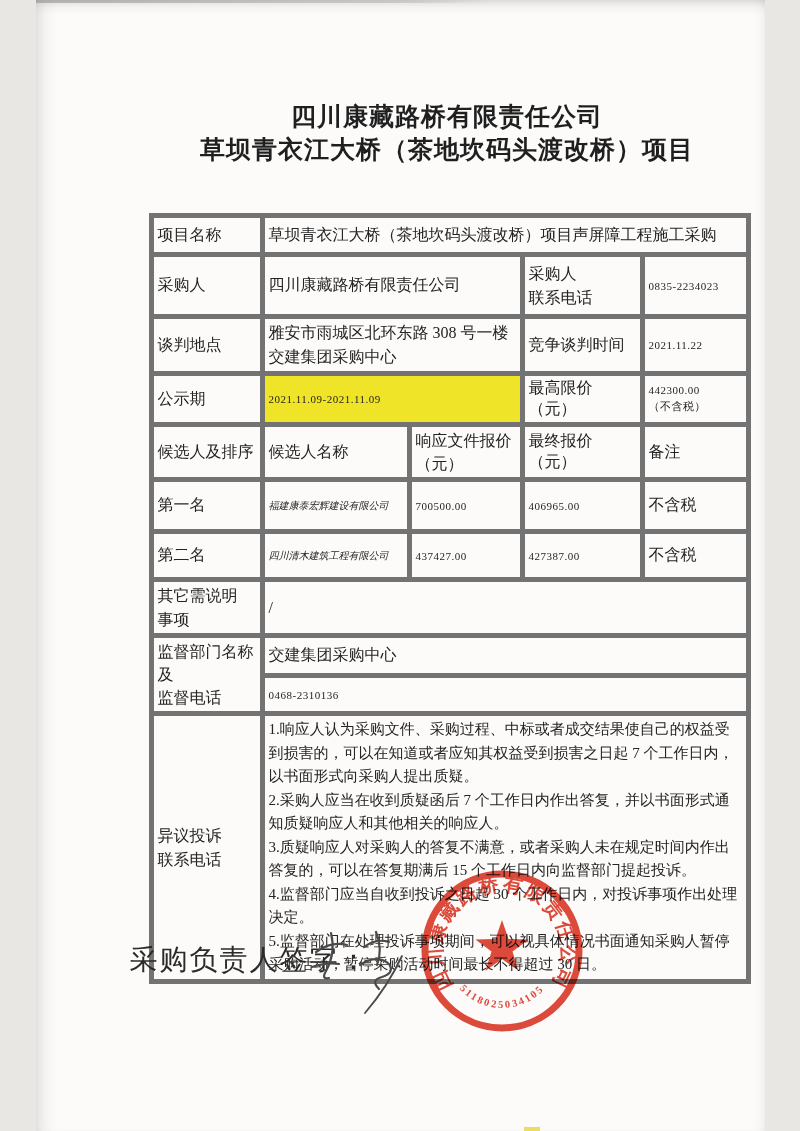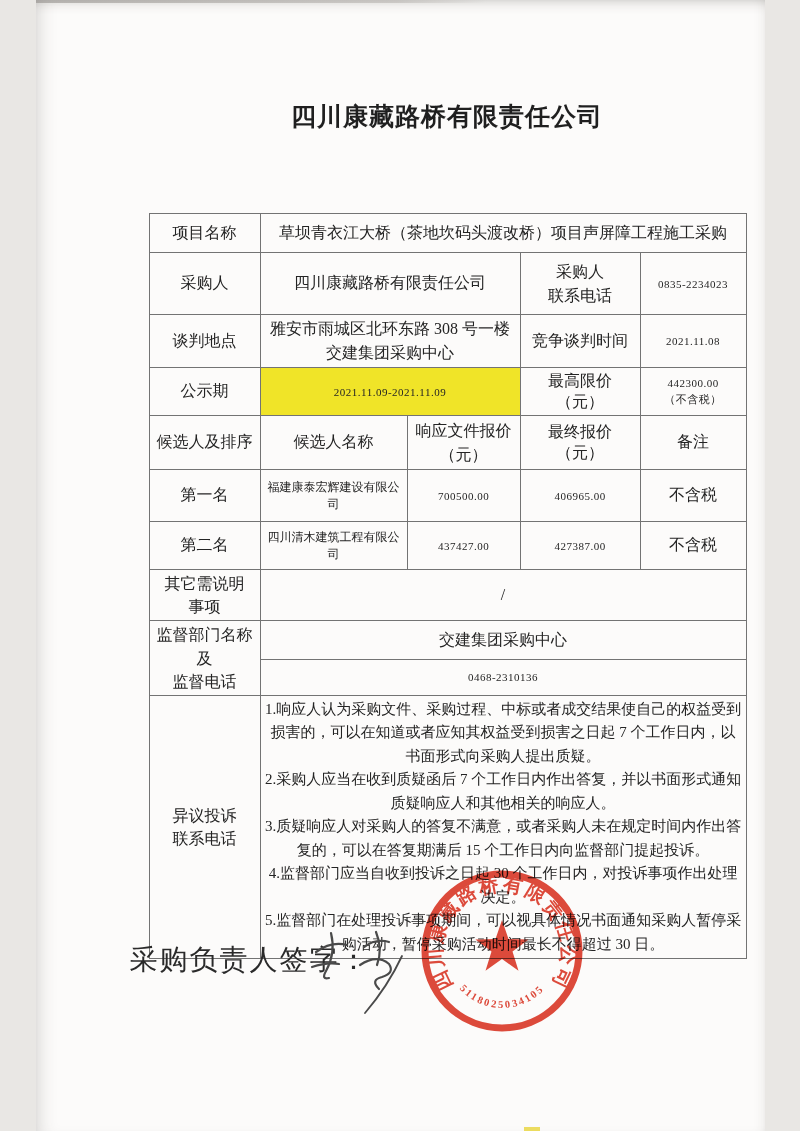--- a/index.html
+++ b/index.html
@@ -32,29 +32,29 @@
     position:absolute;left:113px;top:100px;width:597px;
     text-align:center;font-size:25px;font-weight:700;
     line-height:33px;letter-spacing:1px;color:#1f1f1f;
   }
   table.doc{
     position:absolute;left:113px;top:213px;width:597px;
     border-collapse:collapse;table-layout:fixed;
     font-size:16px;color:#242424;
   }
   table.doc td{
-    border:1px solid #737373;
-    text-align:center;vertical-align:middle;
+    border:5px solid #737373;
+    vertical-align:middle;
     padding:2px 4px;
     overflow:hidden;
   }
   .pre{white-space:pre-line;line-height:1.45;}
   .lbl{font-size:16px;}
   .hl{background:#f0e428;}
-  td.name-cell{text-align:left;padding:3px 5px;font-size:12px;line-height:1.4;}
+  td.name-cell{text-align:left;padding:3px 5px;font-size:10px;line-height:1.4;font-style:italic;}
   td.objection-cell{
     text-align:left;vertical-align:middle;
     padding:6px 10px 6px 9px;
     font-size:15px;line-height:23.5px;margin-left:20px;
   }
   td.num{font-size:11px;letter-spacing:.5px;}
   .sig-label{
     position:absolute;left:94px;top:941px;
     font-size:28px;font-weight:400;letter-spacing:2px;color:#2a2a2a;
   }
@@ -66,20 +66,21 @@
   .seal-text{font-family:"Liberation Serif","DejaVu Serif",serif;font-weight:700;}
 </style>
 </head>
 <body>
 
 <div class="page">
   <div class="scan-top"></div>
 
   <div class="title">
     <div>四川康藏路桥有限责任公司</div>
+    <div>草坝青衣江大桥（茶地坎码头渡改桥）项目</div>
   </div>
 
   <table class="doc">
     <colgroup>
       <col style="width:111px">
         <col style="width:147px">
         <col style="width:113px">
         <col style="width:120px">
         <col style="width:106px">
     </colgroup>
@@ -92,21 +93,21 @@
         <td class="lbl">采购人</td>
         <td colspan="2">四川康藏路桥有限责任公司</td>
         <td class="pre">采购人
 联系电话</td>
         <td class="num">0835-2234023</td>
       </tr>
       <tr style="height:46px">
         <td class="lbl">谈判地点</td>
         <td colspan="2" style="line-height:1.5">雅安市雨城区北环东路 308 号一楼交建集团采购中心</td>
         <td>竞争谈判时间</td>
-        <td class="num">2021.11.08</td>
+        <td class="num">2021.11.22</td>
       </tr>
       <tr style="height:48px">
         <td class="lbl">公示期</td>
         <td colspan="2" class="hl num">2021.11.09-2021.11.09</td>
         <td>最高限价（元）</td>
         <td class="pre num">442300.00
 （不含税）</td>
       </tr>
       <tr style="height:54px">
         <td>候选人及排序</td>

